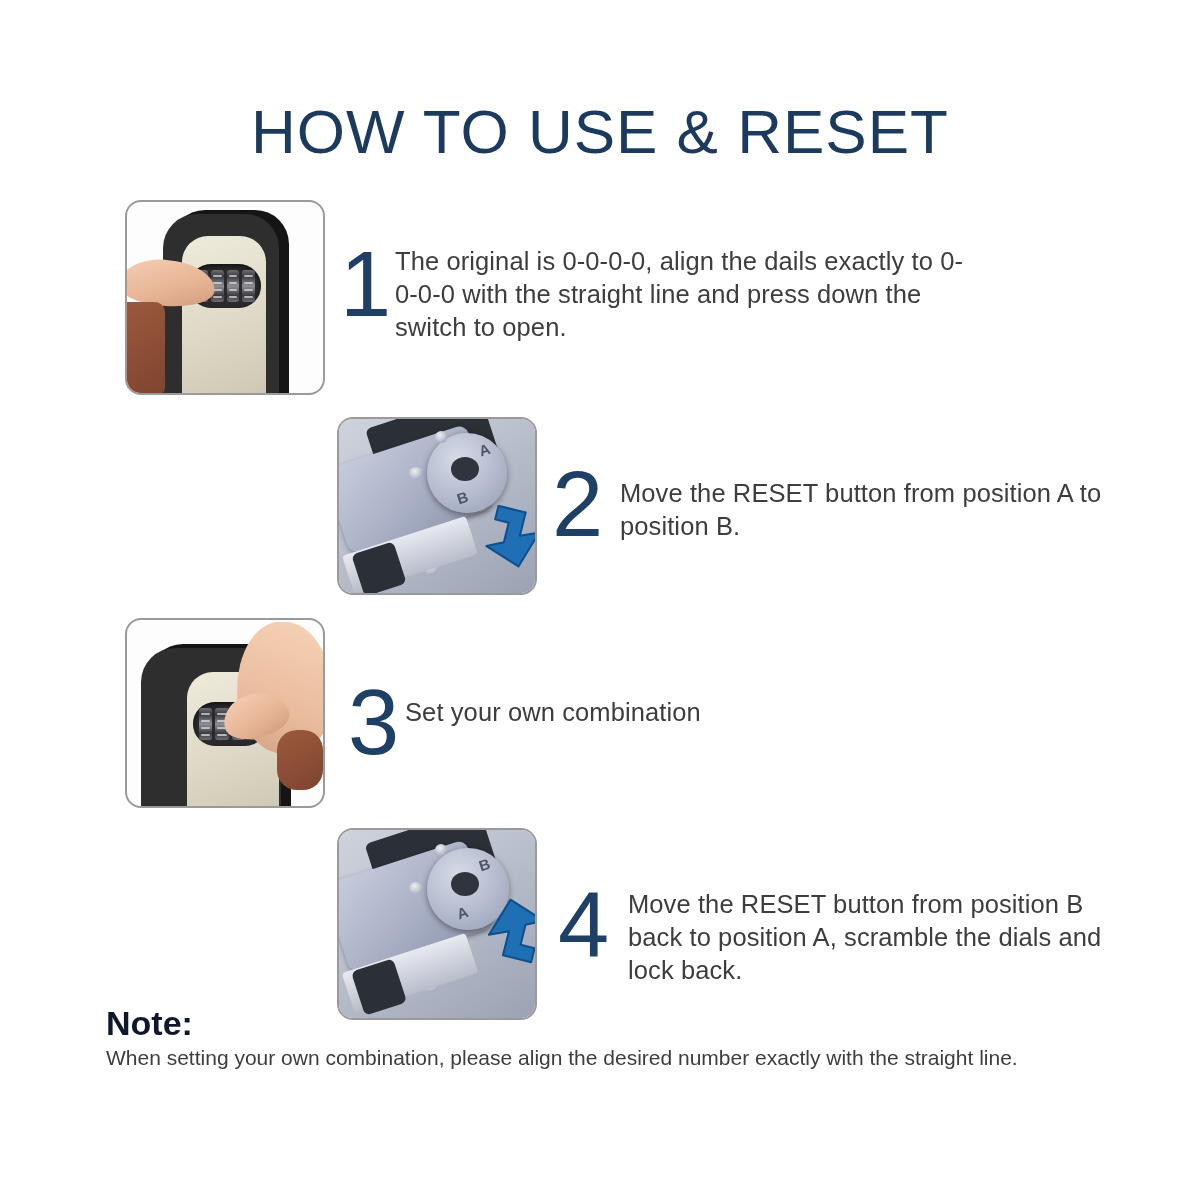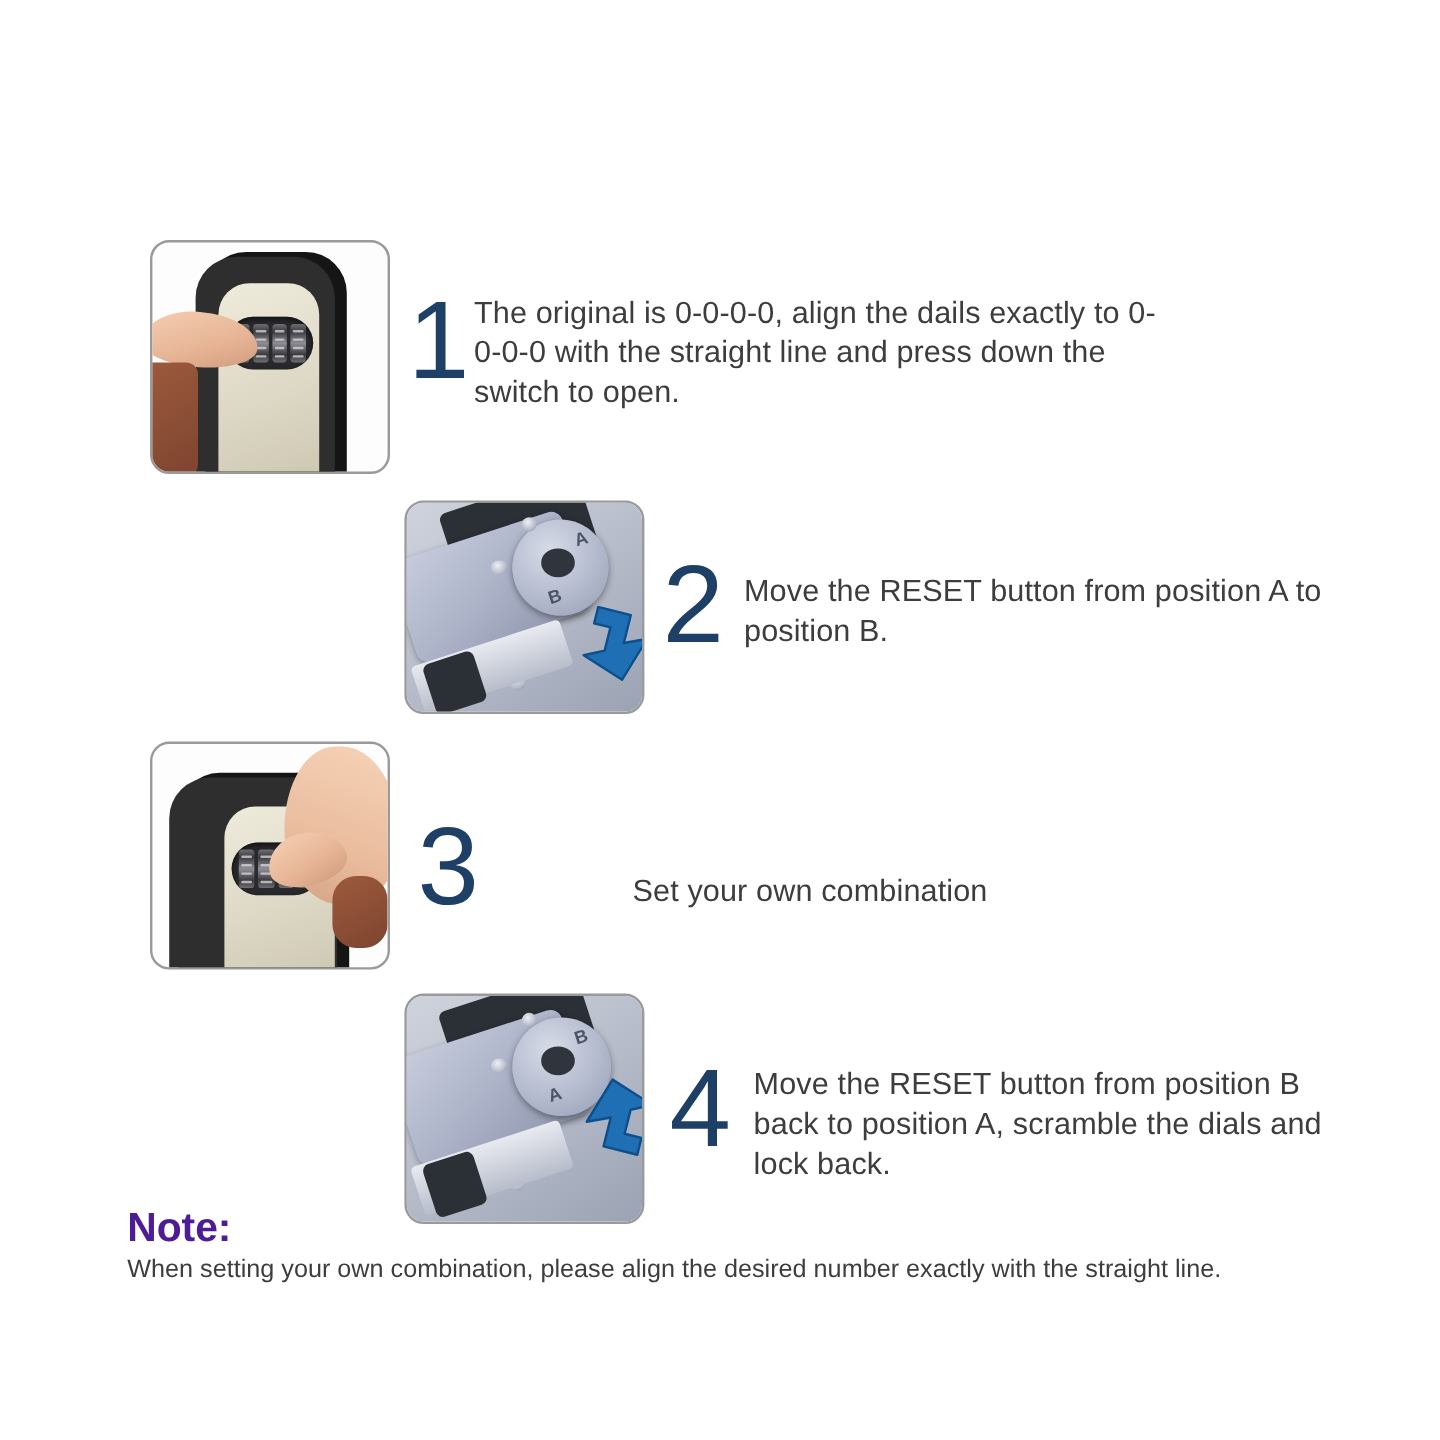--- a/index.html
+++ b/index.html
@@ -68,21 +68,21 @@
     letter-spacing: 0.1px;
   }
 
   
   .note-head {
     position: absolute;
     left: 106px;
     top: 1004px;
     font-size: 34px;
     font-weight: bold;
-    color: #4c1d95;
+    color: #0f172a;
   }
   .note-body {
     position: absolute;
     left: 106px;
     top: 1044px;
     width: 960px;
     font-size: 21px;
     line-height: 1.30;
     color: #3d3d3d;
   }
@@ -200,20 +200,21 @@
   }
 
   
   .arrow { position: absolute; }
 </style>
 </head>
 <body>
 
 <div class="page">
 
+  <div class="title">HOW TO USE &amp; RESET</div>
 
   <div class="step">
 
     <div class="photo" style="left:125px; top:200px; width:200px; height:195px;">
       <div class="scene">
         <div class="lb-shadow" style="left:44px; top:8px; width:118px; height:190px;"></div>
         <div class="lb-body" style="left:36px; top:12px; width:116px; height:186px;"></div>
         <div class="lb-face" style="left:55px; top:34px; width:84px; height:164px;"></div>
         <div class="dial-well" style="left:62px; top:62px; width:72px; height:44px;">
           <div class="dials" style="left:6px; top:6px; right:6px; bottom:6px; position:absolute;">
@@ -319,21 +320,21 @@
           </div>
         </div>
         <div class="hand-back" style="left:110px; top:2px; width:96px; height:132px;"></div>
         <div class="finger" style="left:96px; top:74px; width:66px; height:44px; transform:rotate(-14deg);"></div>
         <div class="knuckle" style="left:150px; top:110px; width:46px; height:60px; border-radius:20px;"></div>
       </div>
     </div>
 
     <div class="num" style="left:348px; top:676px;">3</div>
 
-    <div class="body-text" style="left:405px; top:727px; width:540px;text-align:center;">Set your own combination</div>
+    <div class="body-text" style="left:405px; top:696px; width:540px;">Set your own combination</div>
   </div>
 
   <div class="step">
 
     <div class="photo" style="left:337px; top:828px; width:200px; height:192px;">
       <div class="scene">
         <div class="in-bg"></div>
         <div class="in-dark" style="left:34px; top:-6px; width:120px; height:74px;"></div>
         <div class="in-plate" style="left:-6px; top:30px; width:150px; height:92px;"></div>
         <div class="in-disc" style="left:88px; top:18px; width:82px; height:82px;"></div>

